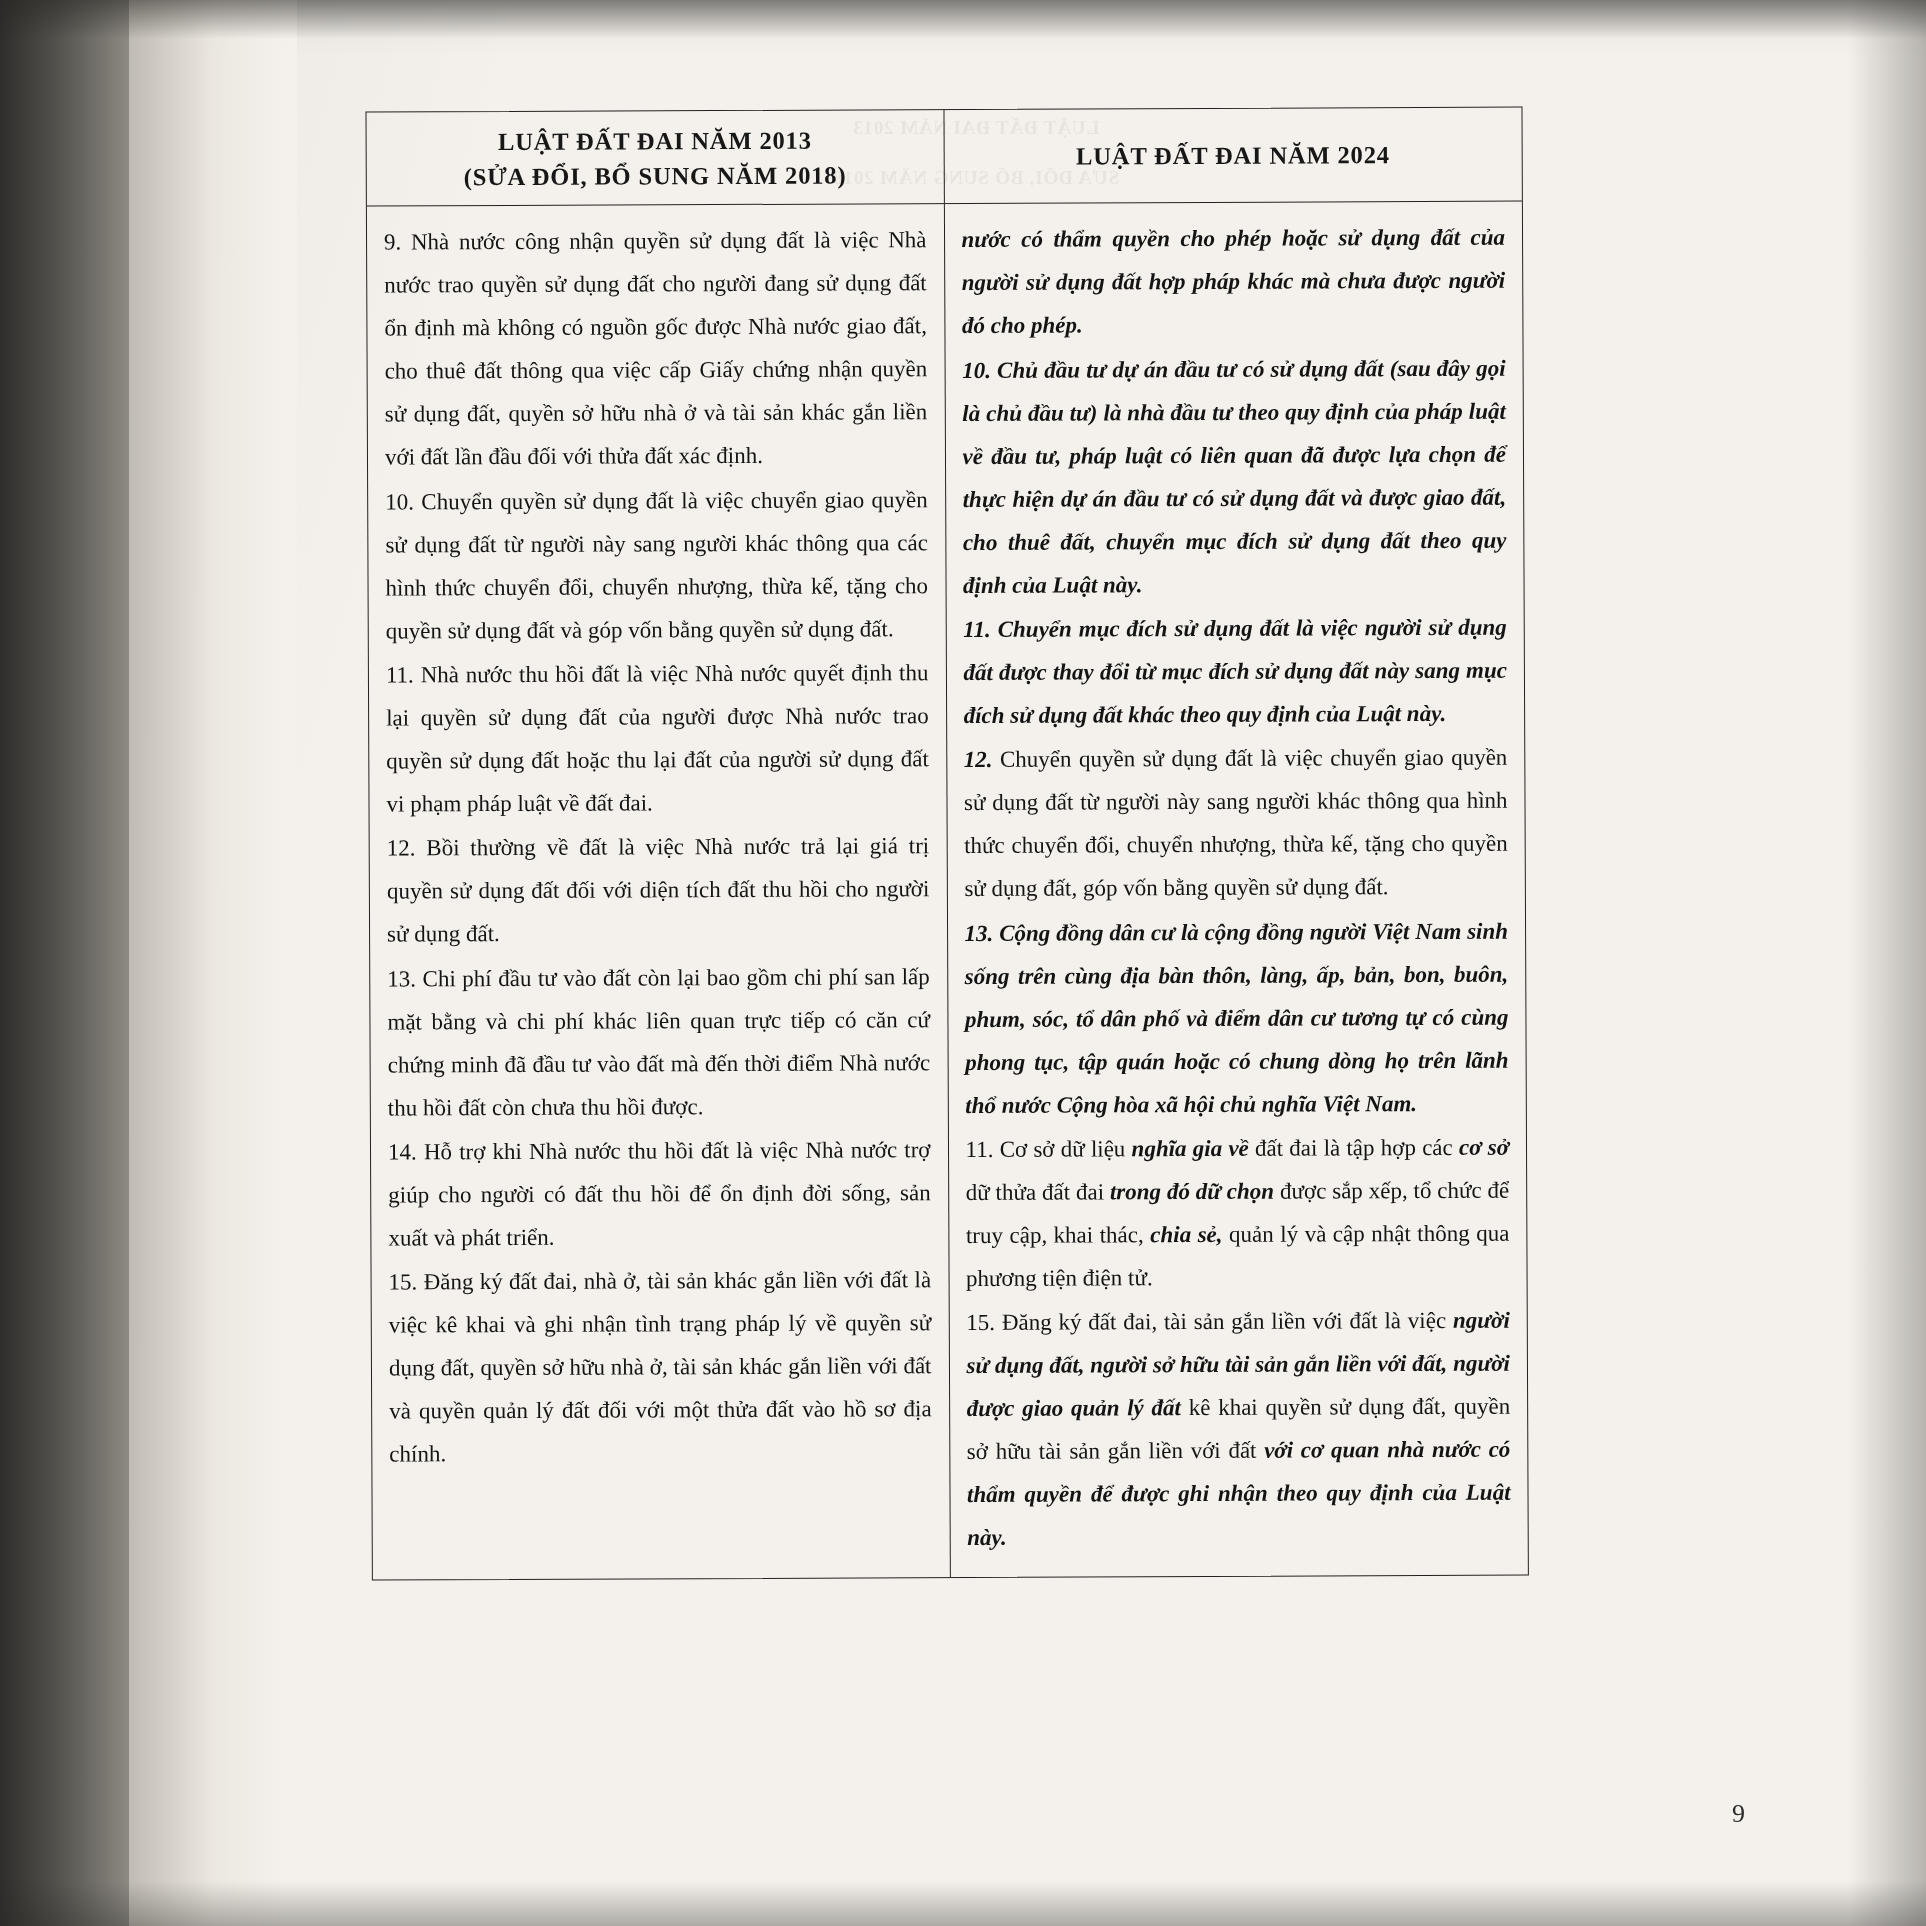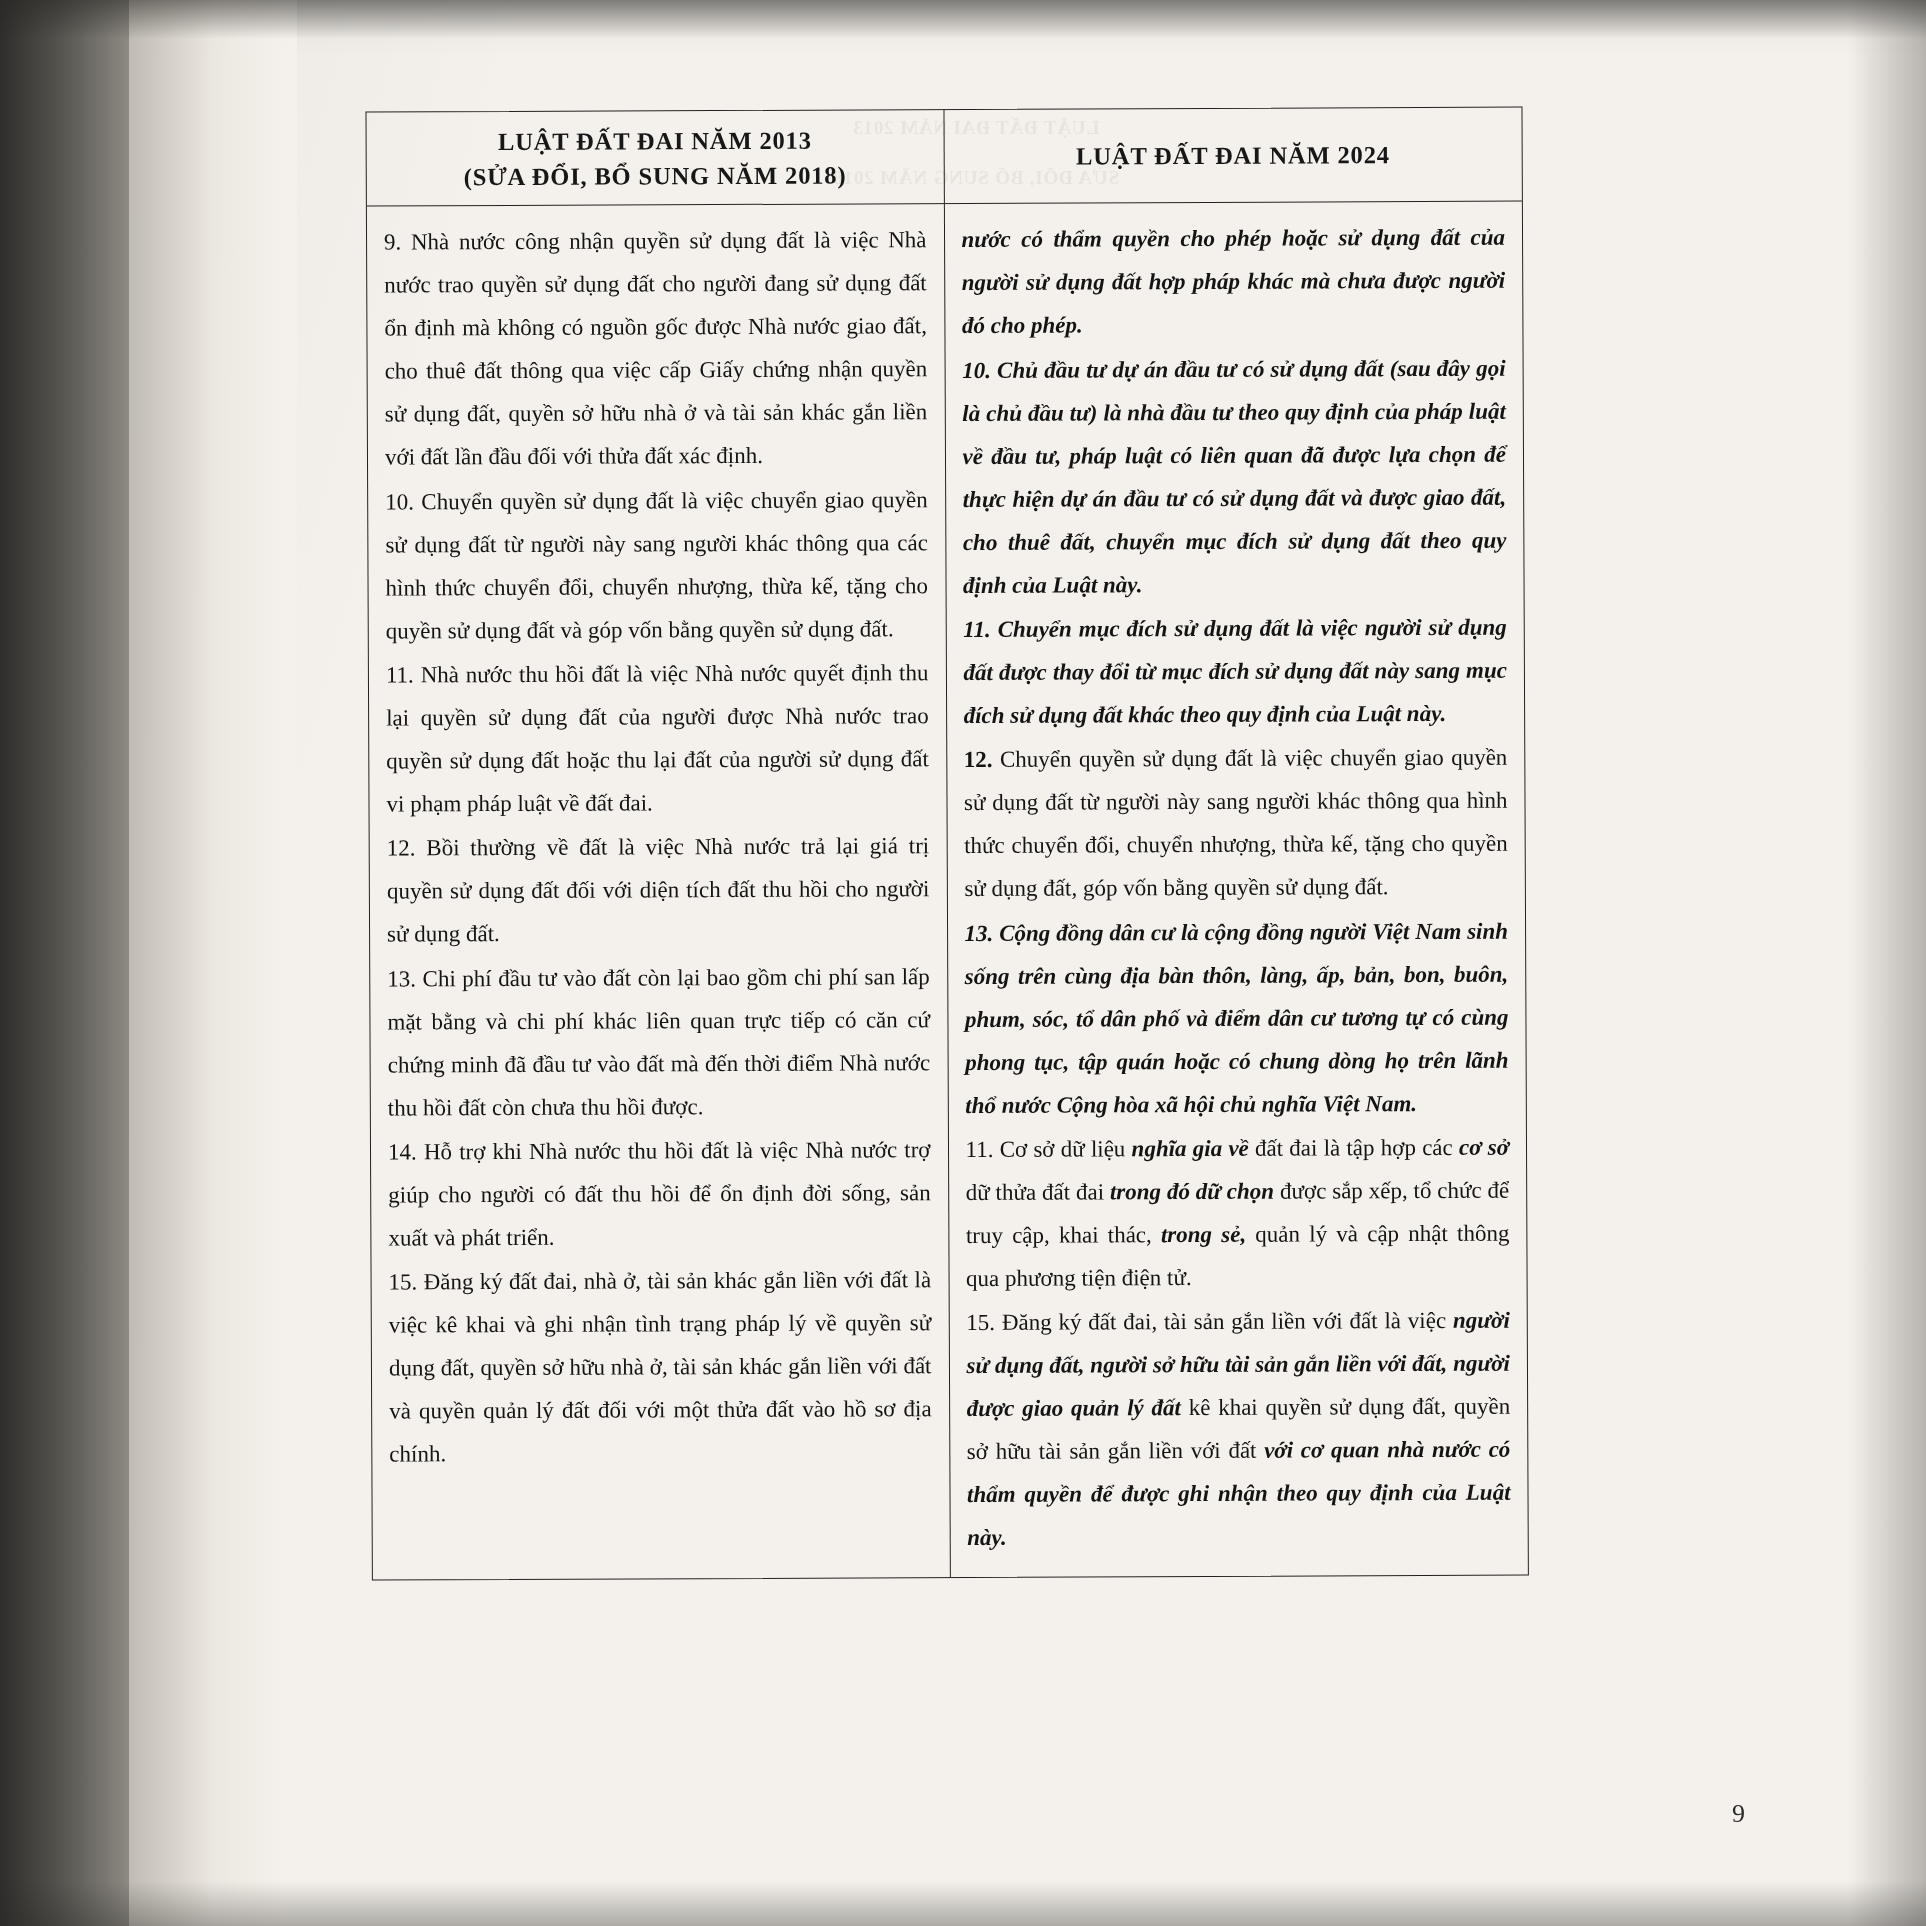--- a/index.html
+++ b/index.html
@@ -142,20 +142,21 @@
   .para.italic {
     font-style: italic;
     font-weight: bold;
   }
   .para .bi {
     font-style: italic;
     font-weight: bold;
   }
   .para .lead {
     font-weight: bold;
+    font-style: italic;
   }
 
   .page-number {
     position: absolute;
     right: 181px;
     bottom: 97px;
     font-size: 26px;
     color: #2a2a2a;
     font-family: "Liberation Serif", serif;
   }
@@ -203,21 +204,21 @@
           <p class="para">14. Hỗ trợ khi Nhà nước thu hồi đất là việc Nhà nước trợ giúp cho người có đất thu hồi để ổn định đời sống, sản xuất và phát triển.</p>
           <p class="para">15. Đăng ký đất đai, nhà ở, tài sản khác gắn liền với đất là việc kê khai và ghi nhận tình trạng pháp lý về quyền sử dụng đất, quyền sở hữu nhà ở, tài sản khác gắn liền với đất và quyền quản lý đất đối với một thửa đất vào hồ sơ địa chính.</p>
         </div>
 
         <div class="col-right">
           <p class="para italic">nước có thẩm quyền cho phép hoặc sử dụng đất của người sử dụng đất hợp pháp khác mà chưa được người đó cho phép.</p>
           <p class="para italic">10. Chủ đầu tư dự án đầu tư có sử dụng đất (sau đây gọi là chủ đầu tư) là nhà đầu tư theo quy định của pháp luật về đầu tư, pháp luật có liên quan đã được lựa chọn để thực hiện dự án đầu tư có sử dụng đất và được giao đất, cho thuê đất, chuyển mục đích sử dụng đất theo quy định của Luật này.</p>
           <p class="para italic">11. Chuyển mục đích sử dụng đất là việc người sử dụng đất được thay đổi từ mục đích sử dụng đất này sang mục đích sử dụng đất khác theo quy định của Luật này.</p>
           <p class="para"><span class="lead">12.</span><span> Chuyển quyền sử dụng đất là việc chuyển giao quyền sử dụng đất từ người này sang người khác thông qua hình thức chuyển đổi, chuyển nhượng, thừa kế, tặng cho quyền sử dụng đất, góp vốn bằng quyền sử dụng đất.</span></p>
           <p class="para italic">13. Cộng đồng dân cư là cộng đồng người Việt Nam sinh sống trên cùng địa bàn thôn, làng, ấp, bản, bon, buôn, phum, sóc, tổ dân phố và điểm dân cư tương tự có cùng phong tục, tập quán hoặc có chung dòng họ trên lãnh thổ nước Cộng hòa xã hội chủ nghĩa Việt Nam.</p>
-          <p class="para"><span>11. Cơ sở dữ liệu </span><span class="bi">nghĩa gia về</span><span> đất đai là tập hợp các </span><span class="bi">cơ sở</span><span> dữ thửa đất đai </span><span class="bi">trong đó dữ chọn</span><span> được sắp xếp, tổ chức để truy cập, khai thác, </span><span class="bi">trong sẻ,</span><span> quản lý và cập nhật thông qua phương tiện điện tử.</span></p>
+          <p class="para"><span>11. Cơ sở dữ liệu </span><span class="bi">nghĩa gia về</span><span> đất đai là tập hợp các </span><span class="bi">cơ sở</span><span> dữ thửa đất đai </span><span class="bi">trong đó dữ chọn</span><span> được sắp xếp, tổ chức để truy cập, khai thác, </span><span class="bi">chia sẻ,</span><span> quản lý và cập nhật thông qua phương tiện điện tử.</span></p>
           <p class="para"><span>15. Đăng ký đất đai, tài sản gắn liền với đất là việc </span><span class="bi">người sử dụng đất, người sở hữu tài sản gắn liền với đất, người được giao quản lý đất</span><span> kê khai quyền sử dụng đất, quyền sở hữu tài sản gắn liền với đất </span><span class="bi">với cơ quan nhà nước có thẩm quyền để được ghi nhận theo quy định của Luật này.</span></p>
         </div>
       </div>
 
     </div>
   </div>
 
   <div class="page-number">9</div>
 </div>
 

